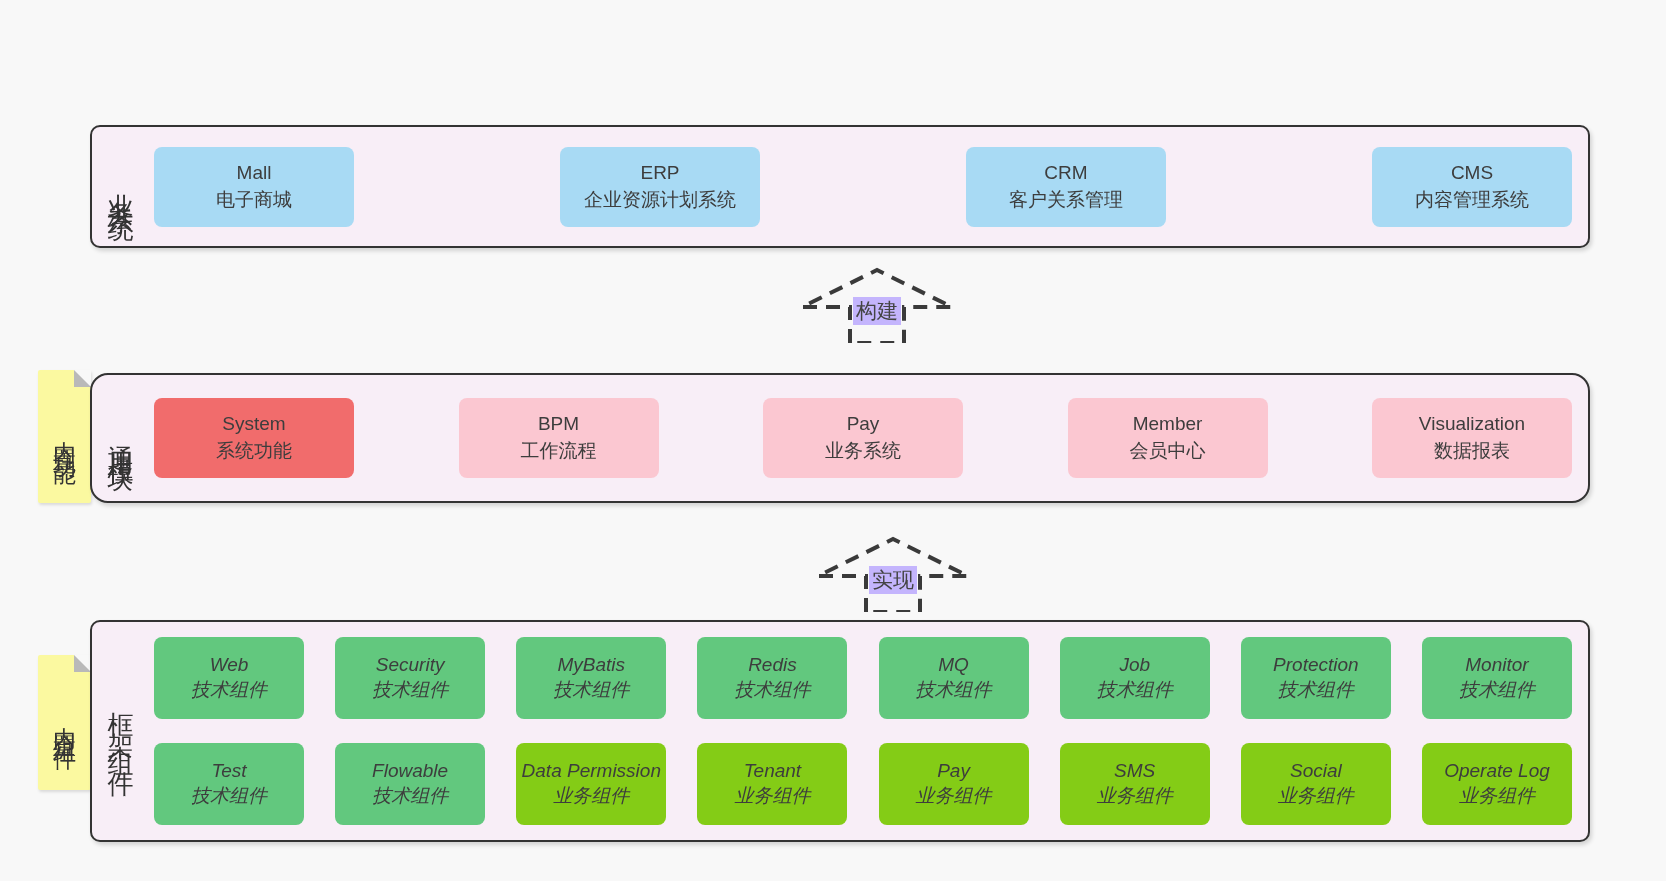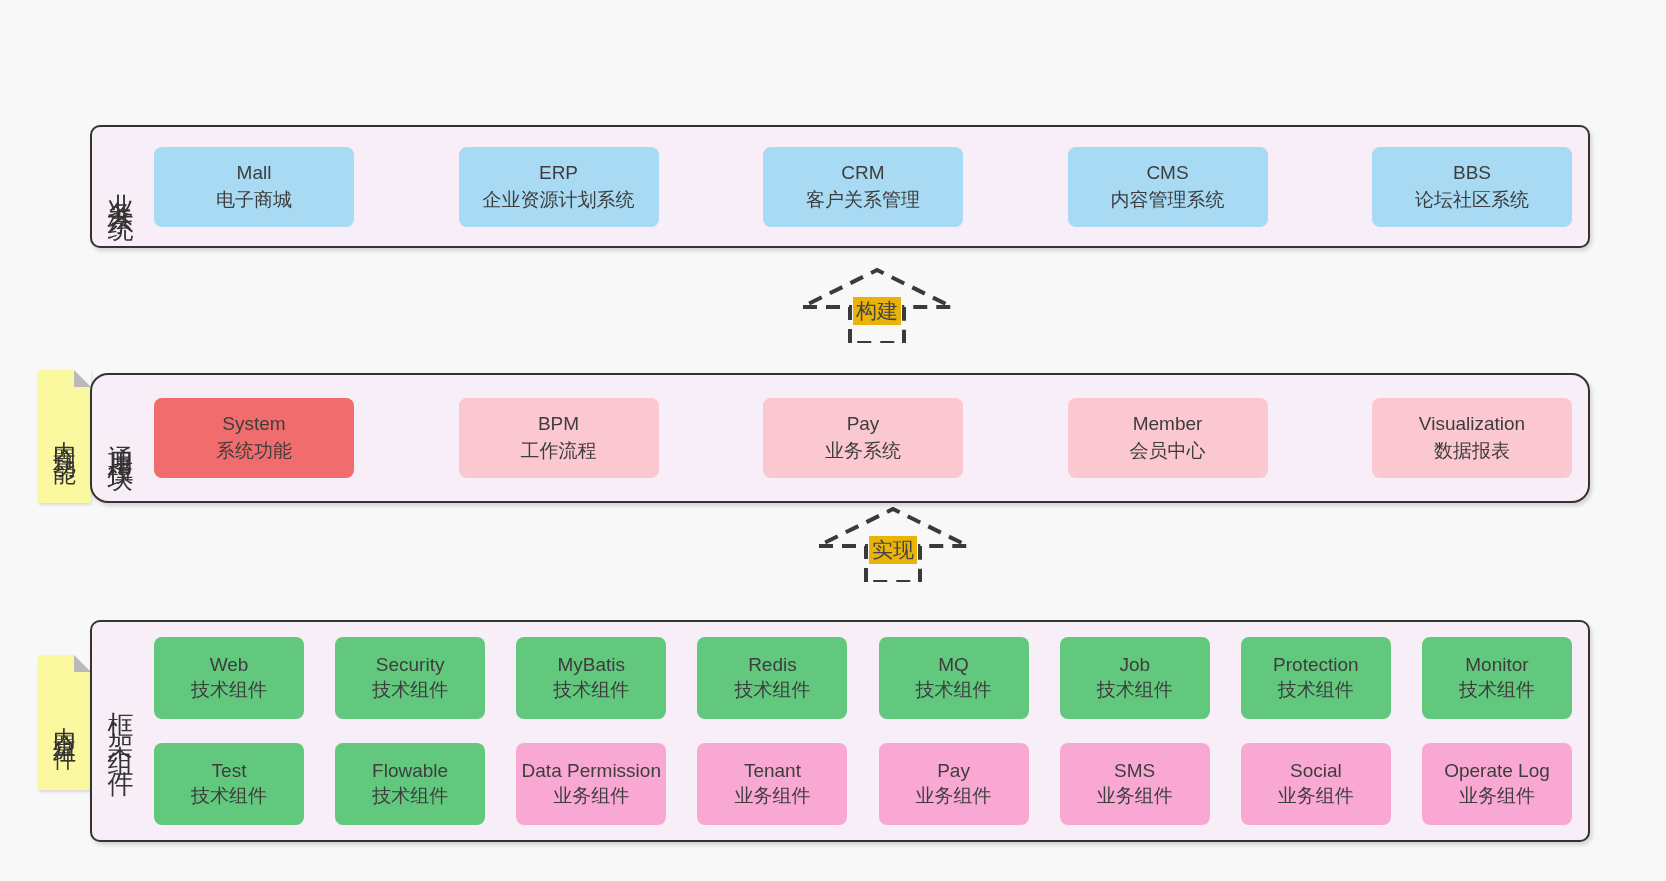--- a/index.html
+++ b/index.html
@@ -33,35 +33,36 @@
     letter-spacing:7px;
   }
   #panel-components .panel-label{letter-spacing:20px;}
   .boxes{
     flex:1;display:flex;justify-content:space-between;align-items:center;
     padding:0 16px 0 4px;
   }
   .rows{
     flex:1;display:flex;flex-direction:column;gap:24px;
     padding:0 16px 0 4px;
+    font-style:italic;
   }
   .row{display:flex;justify-content:space-between;align-items:center;}
   
   .box{
     width:200px;height:80px;border-radius:8px;
     display:flex;flex-direction:column;align-items:center;justify-content:center;
     text-align:center;font-size:19px;line-height:1.4;color:#3d3d3d;
   }
   .box-sm{width:150px;height:82px;line-height:1.3;}
   .box span{display:block;}
   .blue{background:#a8daf4;}
   .red{background:#f16c6c;}
   .pink{background:#fbc7d1;}
   .green{background:#62c87e;}
-  .lgreen{background:#f9a8d4;}
+  .lgreen{background:#84cc16;}
   
   .tab{
     position:absolute;left:38px;width:53px;
     background:#fbf9a0;
     border-radius:2px;
     z-index:1;
     display:flex;align-items:center;justify-content:center;
     writing-mode:vertical-rl;text-orientation:upright;
     font-size:23px;color:#333;letter-spacing:7px;line-height:1;
     box-shadow:1px 2px 3px rgba(0,0,0,.12);
@@ -70,28 +71,28 @@
   #tab-components{top:655px;height:135px;}
   .fold{
     position:absolute;top:0;right:0;width:0;height:0;
     border-style:solid;
     border-width:0 17px 17px 0;
     border-color:#f8f8f8 #f8f8f8 #b9b9b9 #b9b9b9;
   }
   
   .arrow{position:absolute;width:170px;height:82px;z-index:0;}
   #arrow-build{left:792px;top:261px;}
-  #arrow-implement{left:808px;top:500px;}
+  #arrow-implement{left:808px;top:530px;}
   .arrow svg{position:absolute;left:0;top:0;}
   .arrow-path{
     fill:none;stroke:#3a3a3a;stroke-width:4;stroke-dasharray:14 9;
   }
   .arrow-label{
     position:absolute;left:50%;top:36px;transform:translateX(-50%);
-    background:#eab308;padding:0 3px;
+    background:#c4b5fd;padding:0 3px;
     font-size:21px;color:#444;white-space:nowrap;
   }
 </style>
 </head>
 <body>
 
 <div class="canvas">
 
   <div class="panel" id="panel-business">
     <div class="panel-label">业务系统</div>
@@ -104,24 +105,20 @@
         <span>ERP</span>
         <span>企业资源计划系统</span>
       </div>
       <div class="box blue">
         <span>CRM</span>
         <span>客户关系管理</span>
       </div>
       <div class="box blue">
         <span>CMS</span>
         <span>内容管理系统</span>
-      </div>
-      <div class="box blue">
-        <span>BBS</span>
-        <span>论坛社区系统</span>
       </div>
     </div>
   </div>
 
   <div class="arrow" id="arrow-build">
     <svg width="170" height="82" viewBox="0 0 170 82">
       <path class="arrow-path" d="M58 82 L58 46 L10 46 L85 9 L160 46 L112 46 L112 82 Z"></path>
     </svg>
     <span class="arrow-label">构建</span>
   </div>

